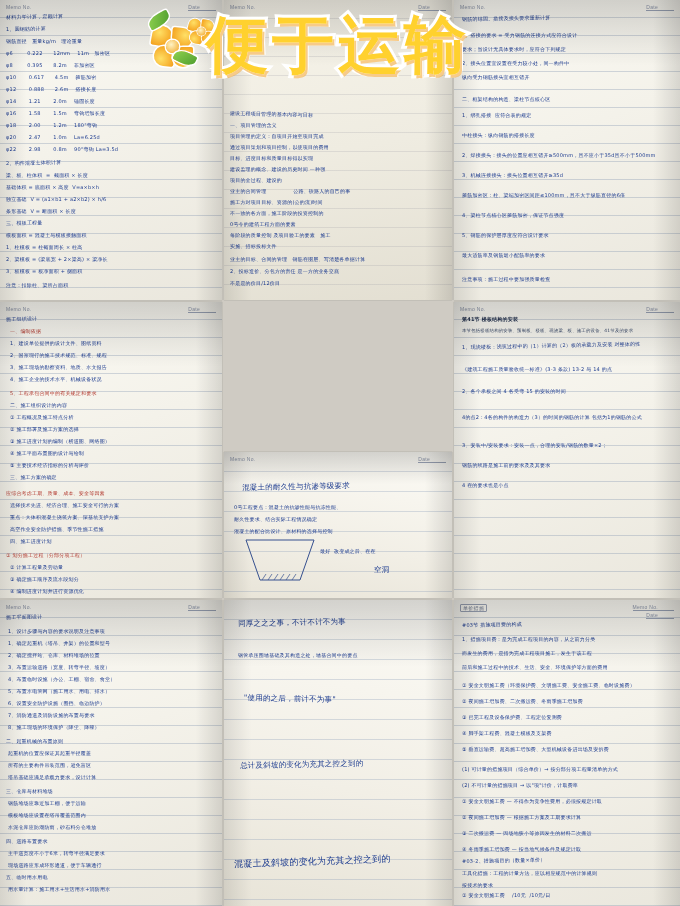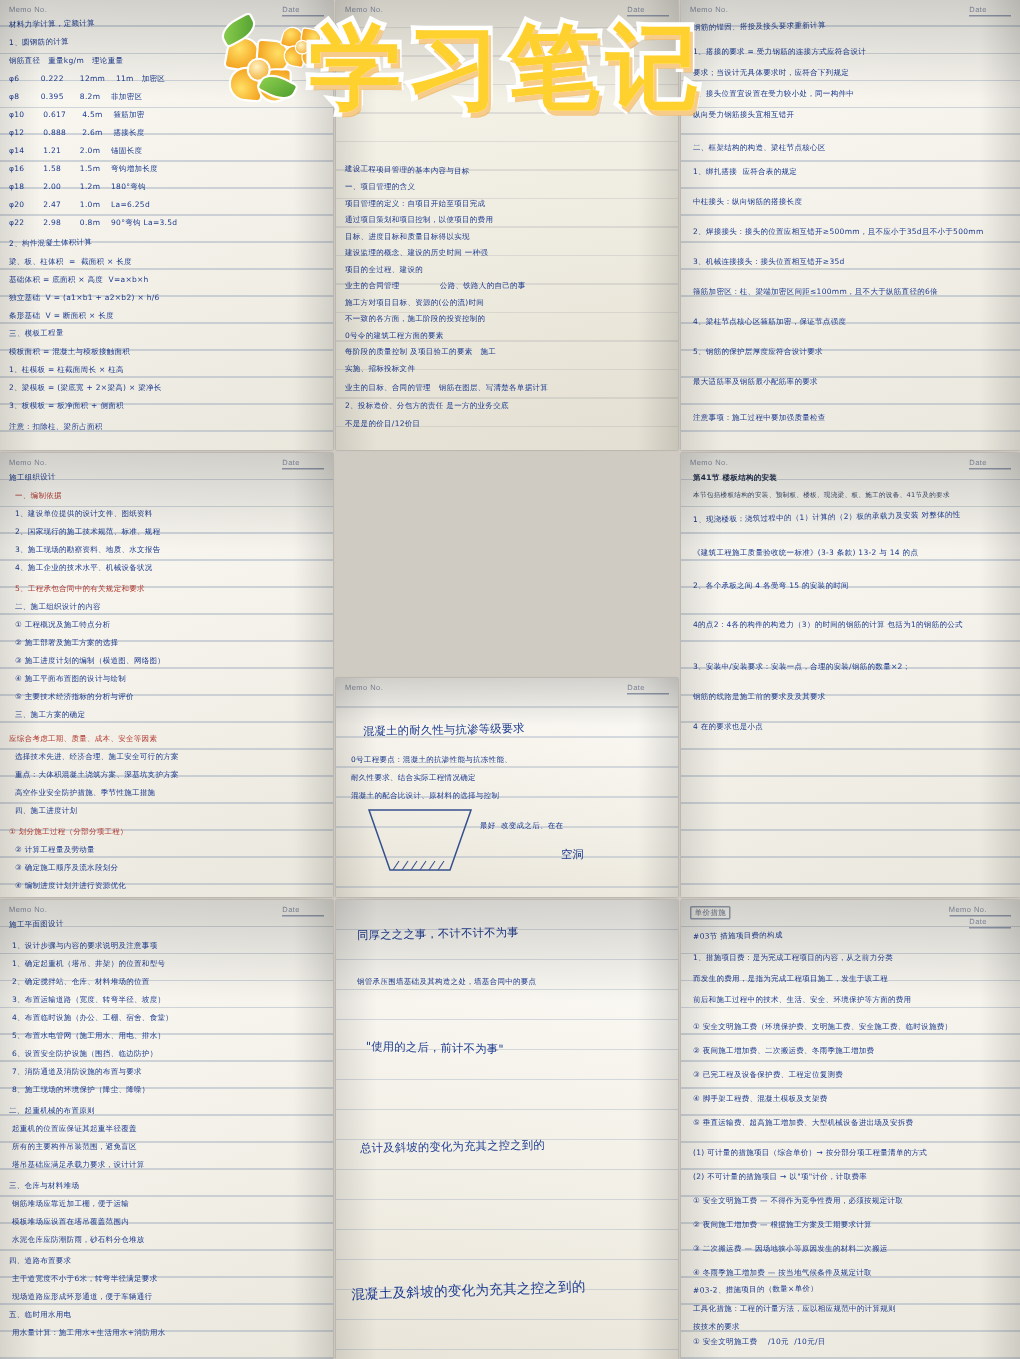--- a/index.html
+++ b/index.html
@@ -409,17 +409,17 @@
     <div class="flower" style="left:32px;top:2px;transform:scale(.62);">
       <div class="petal" style="left:0px;top:0px;transform:rotate(15deg);"></div>
       <div class="petal" style="left:20px;top:2px;transform:rotate(100deg);"></div>
       <div class="petal" style="left:2px;top:20px;transform:rotate(-80deg);"></div>
       <div class="petal" style="left:21px;top:21px;transform:rotate(185deg);"></div>
       <div class="ctr"></div>
     </div>
     <div class="leaf" style="left:0px;top:6px;transform:rotate(-28deg);"></div>
     <div class="leaf" style="left:26px;top:44px;transform:rotate(26deg);"></div>
     <div id="title-text">
-      <span class="inner">学习笔记</span>
+      <span class="inner">便于运输</span>
     </div>
   </div>
 
 </div>
 
 </body></html>

